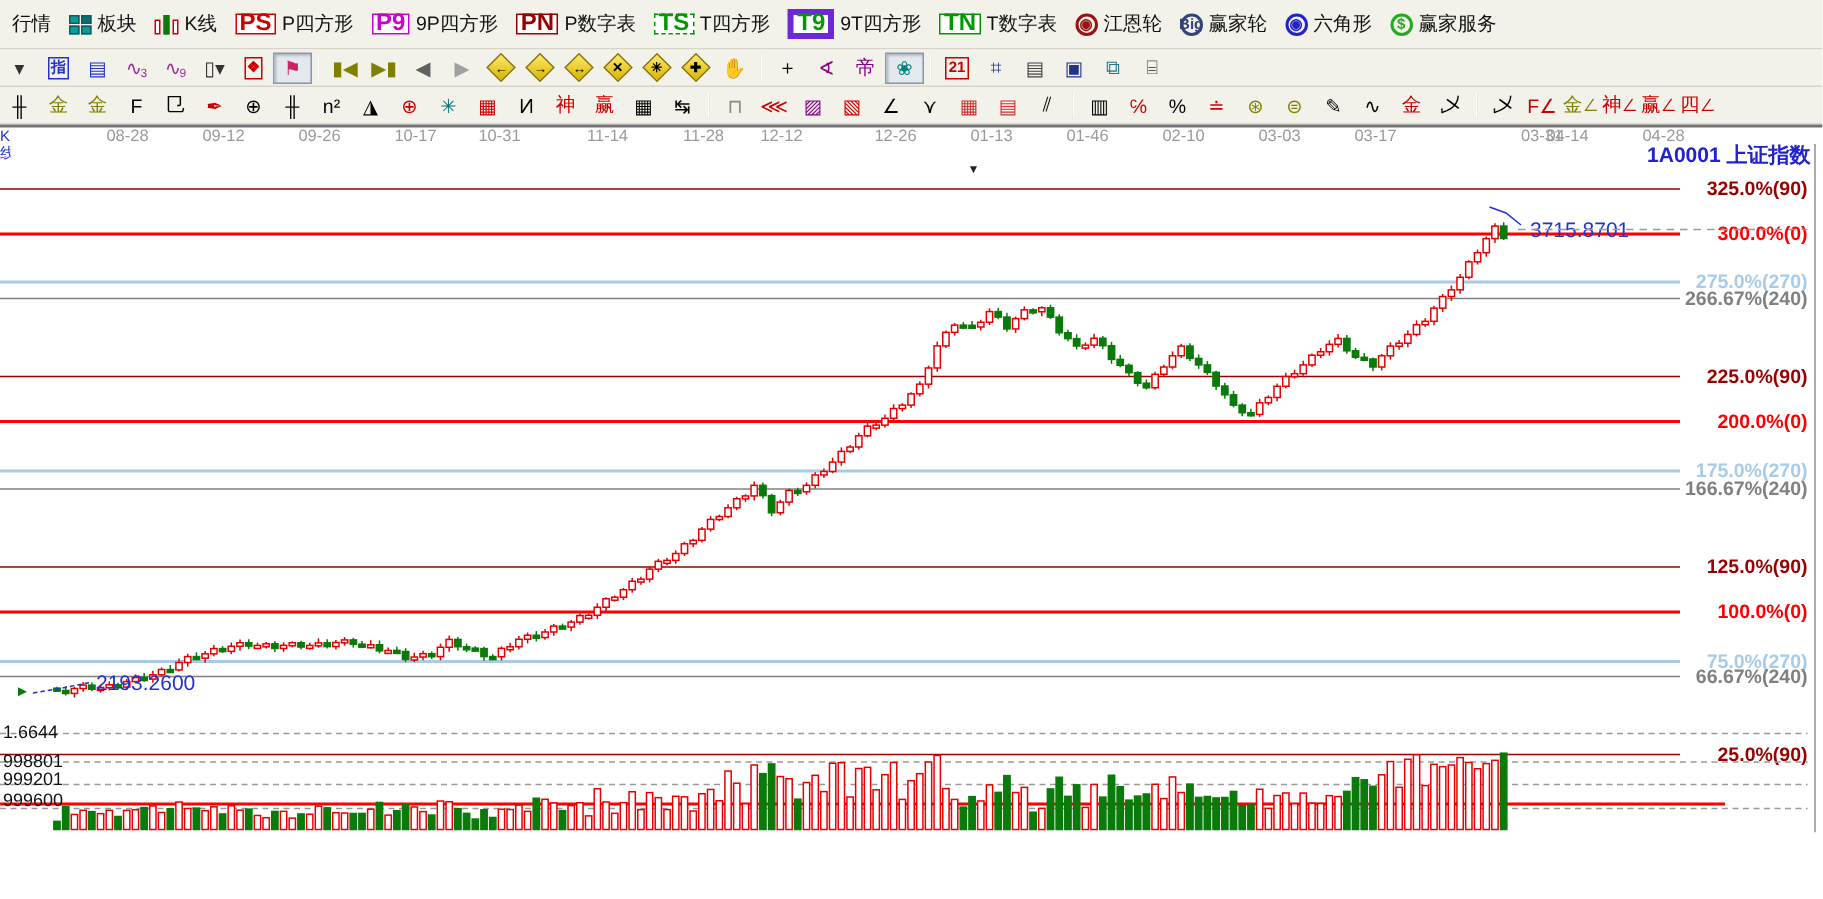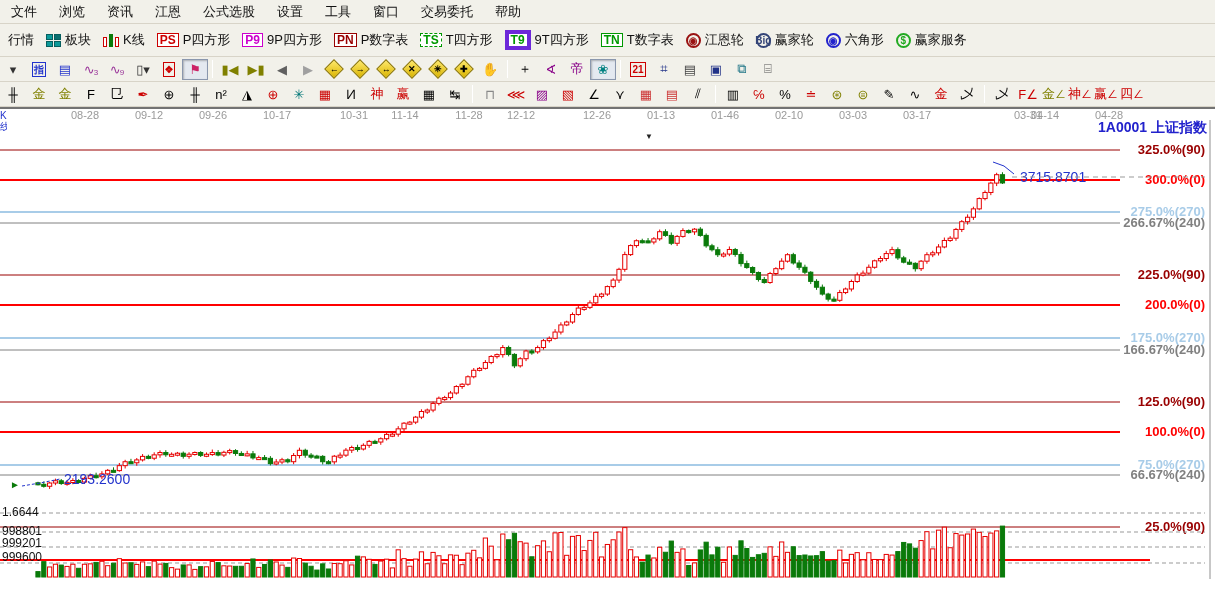--- a/index.html
+++ b/index.html
@@ -22,21 +22,21 @@
   
   .toolbar { background:#f2f1ea; display:flex; align-items:center;
     border-bottom:1px solid #d8d4c8; overflow:hidden; white-space:nowrap; }
   #toolbar1 { height:33px; padding-left:2px; }
   #toolbar2 { height:25px; }
   #toolbar3 { height:25px; }
   .tb-sep { width:1px; height:18px; background:#b8b4a6; margin:0 4px;
     border-right:1px solid #fff; flex:0 0 auto; }
   .tb1-item { display:flex; align-items:center; gap:4px; padding:3px 6px;
     font-size:13px; color:#111; cursor:default; flex:0 0 auto; }
-  .badge { display:inline-block; font-size:12px; font-weight:bold; line-height:12px;
+  .badge { display:inline-block; font-size:16px; font-weight:bold; line-height:12px;
     padding:0 2px; background:#fff; }
   .blocks-icon { display:inline-grid; grid-template-columns:7px 7px; gap:1px; }
   .blocks-icon i { width:7px; height:6px; background:#0c9a9a; border:1px solid #065f5f; }
   .blocks-icon i:nth-child(2){ background:#0a6f6f; }
   .candle-icon { display:inline-flex; gap:2px; align-items:flex-end; height:14px; }
   .candle-icon i { width:4px; height:10px; border:1px solid #cc0000; background:#fff; }
   .candle-icon i:nth-child(2){ height:13px; background:#0a7a0a; border-color:#0a7a0a; }
   .circle-icon { display:inline-flex; width:15px; height:15px; border-radius:50%;
     align-items:center; justify-content:center; font-size:10px; font-weight:bold; }
   .iconbtn { width:26px; height:21px; display:inline-flex; align-items:center;
@@ -60,32 +60,20 @@
   #chartwrap { position:relative; width:1215px; height:459px; background:#fff; }
   #chartsvg { position:absolute; left:0; top:0; }
   #leftdock { position:absolute; left:0; top:-10px; width:7px; height:30px;
     overflow:hidden; color:#2233cc; font-size:10px; line-height:11px; }
 </style>
 </head>
 <body>
 <div id="app">
 
 
-  <div id="menubar">
-      <div class="menu-item">文件</div>
-      <div class="menu-item">浏览</div>
-      <div class="menu-item">资讯</div>
-      <div class="menu-item">江恩</div>
-      <div class="menu-item">公式选股</div>
-      <div class="menu-item">设置</div>
-      <div class="menu-item">工具</div>
-      <div class="menu-item">窗口</div>
-      <div class="menu-item">交易委托</div>
-      <div class="menu-item">帮助</div>
-    </div>
 
   <div id="toolbar1" class="toolbar">
       <div class="tb1-item">
         <span>行情</span>
       </div>
       <div class="tb1-item">
         <span class="blocks-icon">
           <i></i>
           <i></i>
           <i></i>
@@ -381,21 +369,21 @@
       <span class="iconbtn">
         <span class="" style="color:#cc0000">四∠</span>
       </span>
     </div>
 
   <div id="dateaxis">
       <span class="date-tick" style="left: 85px;">08-28</span>
       <span class="date-tick" style="left: 149px;">09-12</span>
       <span class="date-tick" style="left: 213px;">09-26</span>
       <span class="date-tick" style="left: 277px;">10-17</span>
-      <span class="date-tick" style="left: 354px;">10-31</span>
+      <span class="date-tick" style="left: 333px;">10-31</span>
       <span class="date-tick" style="left: 405px;">11-14</span>
       <span class="date-tick" style="left: 469px;">11-28</span>
       <span class="date-tick" style="left: 521px;">12-12</span>
       <span class="date-tick" style="left: 597px;">12-26</span>
       <span class="date-tick" style="left: 661px;">01-13</span>
       <span class="date-tick" style="left: 725px;">01-46</span>
       <span class="date-tick" style="left: 789px;">02-10</span>
       <span class="date-tick" style="left: 853px;">03-03</span>
       <span class="date-tick" style="left: 917px;">03-17</span>
       <span class="date-tick" style="left: 1028px;">03-31</span>

